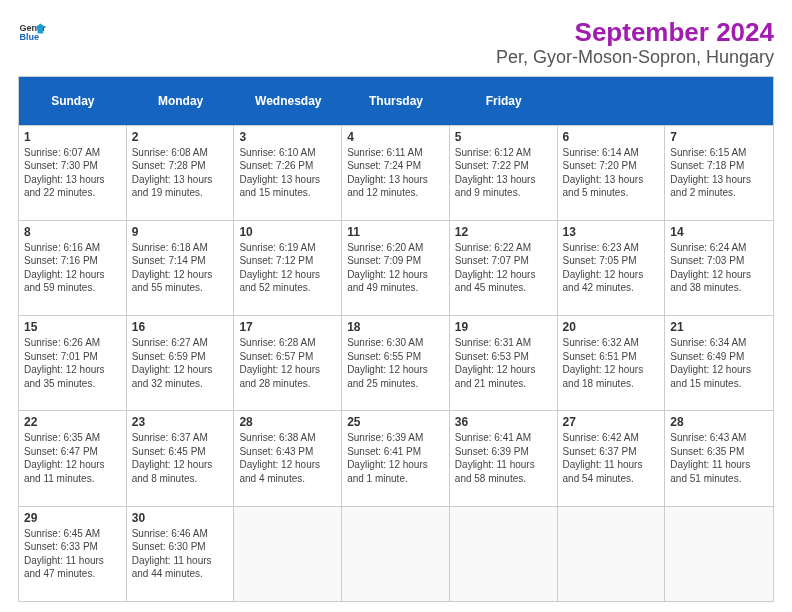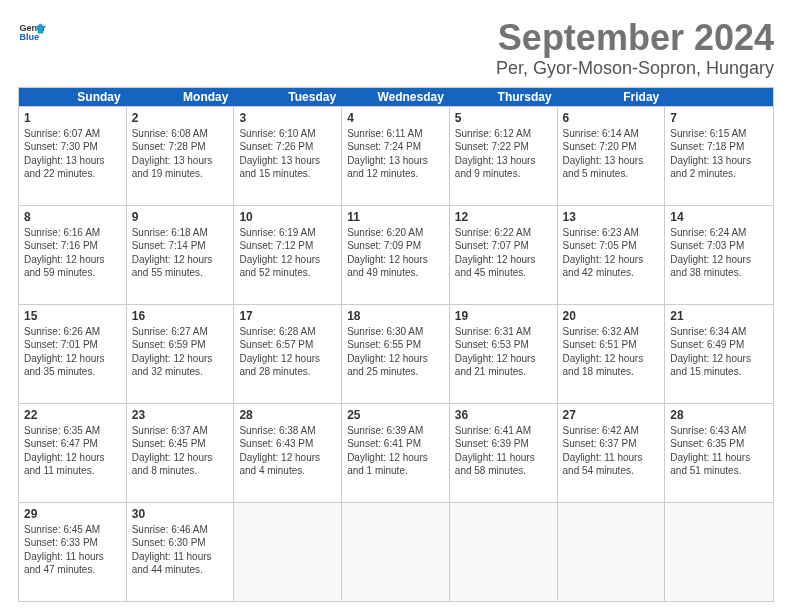--- a/index.html
+++ b/index.html
@@ -29,23 +29,23 @@
       gap: 4px;
     }
     .logo-icon {
       width: 28px;
       height: 28px;
     }
     .title-block {
       text-align: right;
     }
     .month-title {
-      font-size: 36px;
+      font-size: 26px;
       font-weight: bold;
-      color: #737373;
+      color: #a21caf;
       line-height: 1.1;
     }
     .location {
       font-size: 18px;
       color: #555;
     }
     .calendar {
       flex: 1;
       display: flex;
       flex-direction: column;
@@ -53,22 +53,22 @@
     }
     .cal-header {
       display: grid;
       grid-template-columns: repeat(7, 1fr);
       background: #1565c0;
     }
     .cal-header-cell {
       color: #fff;
       font-weight: bold;
       font-size: 12px;
-      padding: 2px 6px;
-      text-align: right;
+      padding: 17px 6px;
+      text-align: center;
     }
     .cal-body {
       display: flex;
       flex-direction: column;
       flex: 1;
     }
     .cal-week {
       display: grid;
       grid-template-columns: repeat(7, 1fr);
       flex: 1;
@@ -116,21 +116,20 @@
     <div class="title-block">
       <div class="month-title">September 2024</div>
       <div class="location">Per, Gyor-Moson-Sopron, Hungary</div>
     </div>
   </div>
 
   <div class="calendar">
     <div class="cal-header">
       <div class="cal-header-cell">Sunday</div>
       <div class="cal-header-cell">Monday</div>
-      <div class="cal-header-cell">Tuesday</div>
       <div class="cal-header-cell">Wednesday</div>
       <div class="cal-header-cell">Thursday</div>
       <div class="cal-header-cell">Friday</div>
     </div>
     <div class="cal-body">
 
       <div class="cal-week">
         <div class="cal-cell">
           <span class="day-num">1</span>
           <div class="day-info">Sunrise: 6:07 AM<br>Sunset: 7:30 PM<br>Daylight: 13 hours<br>and 22 minutes.</div>

